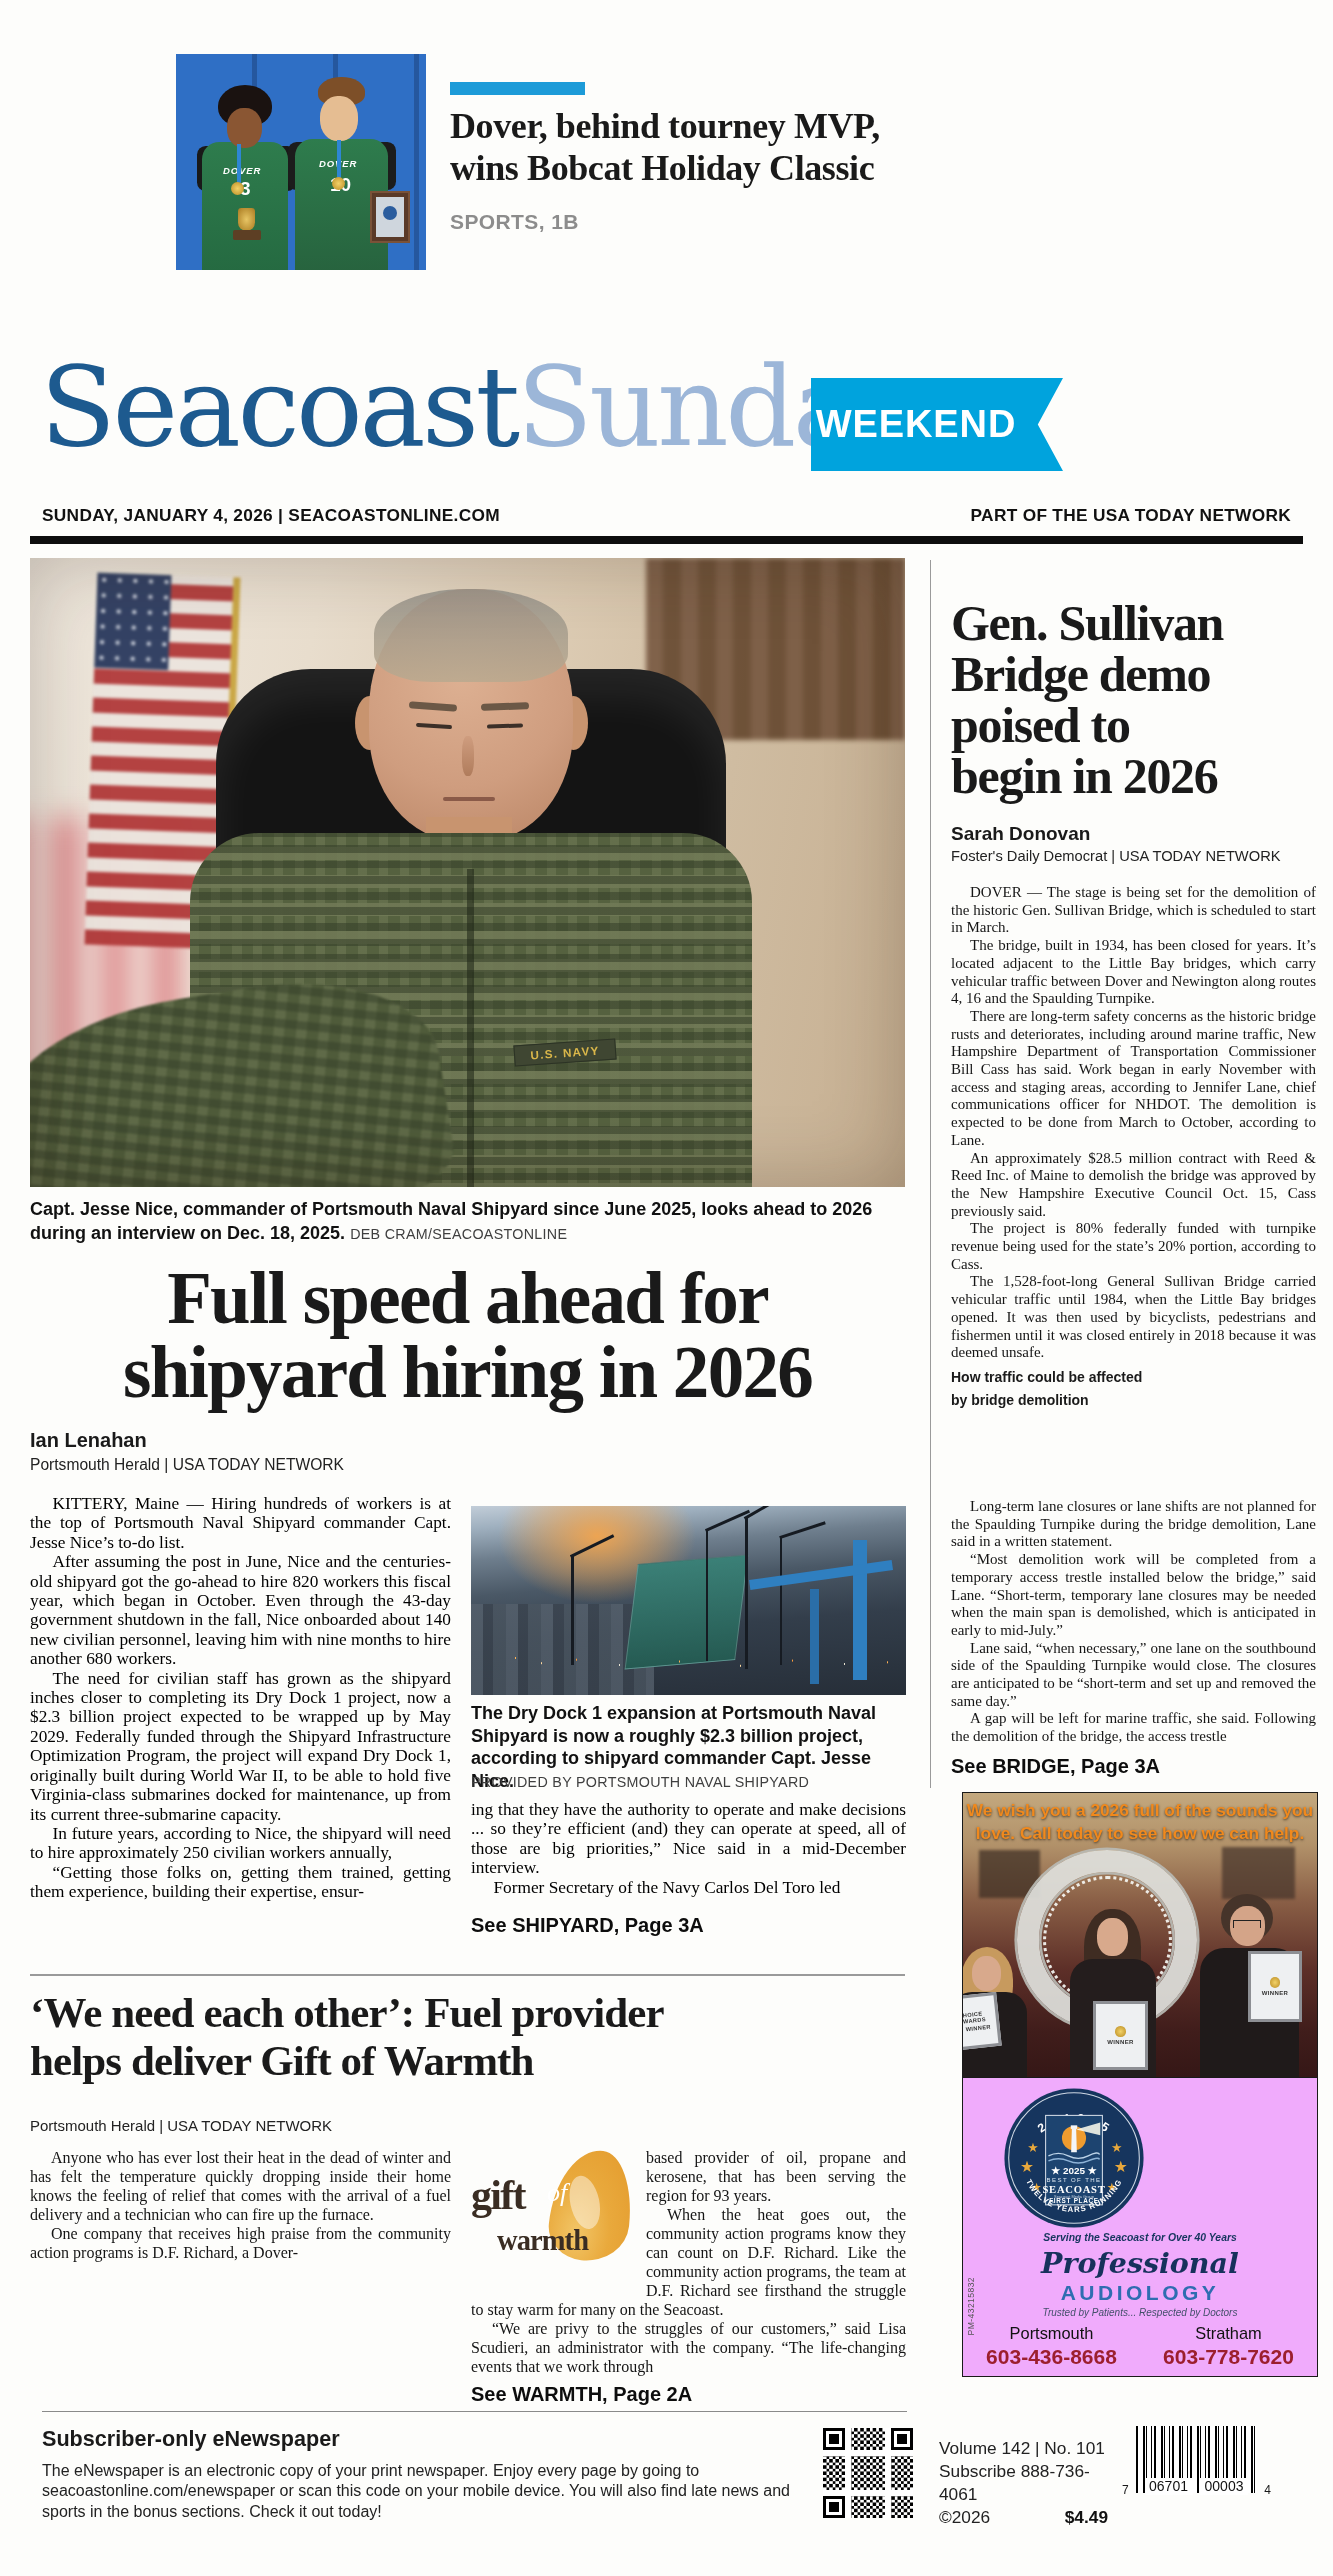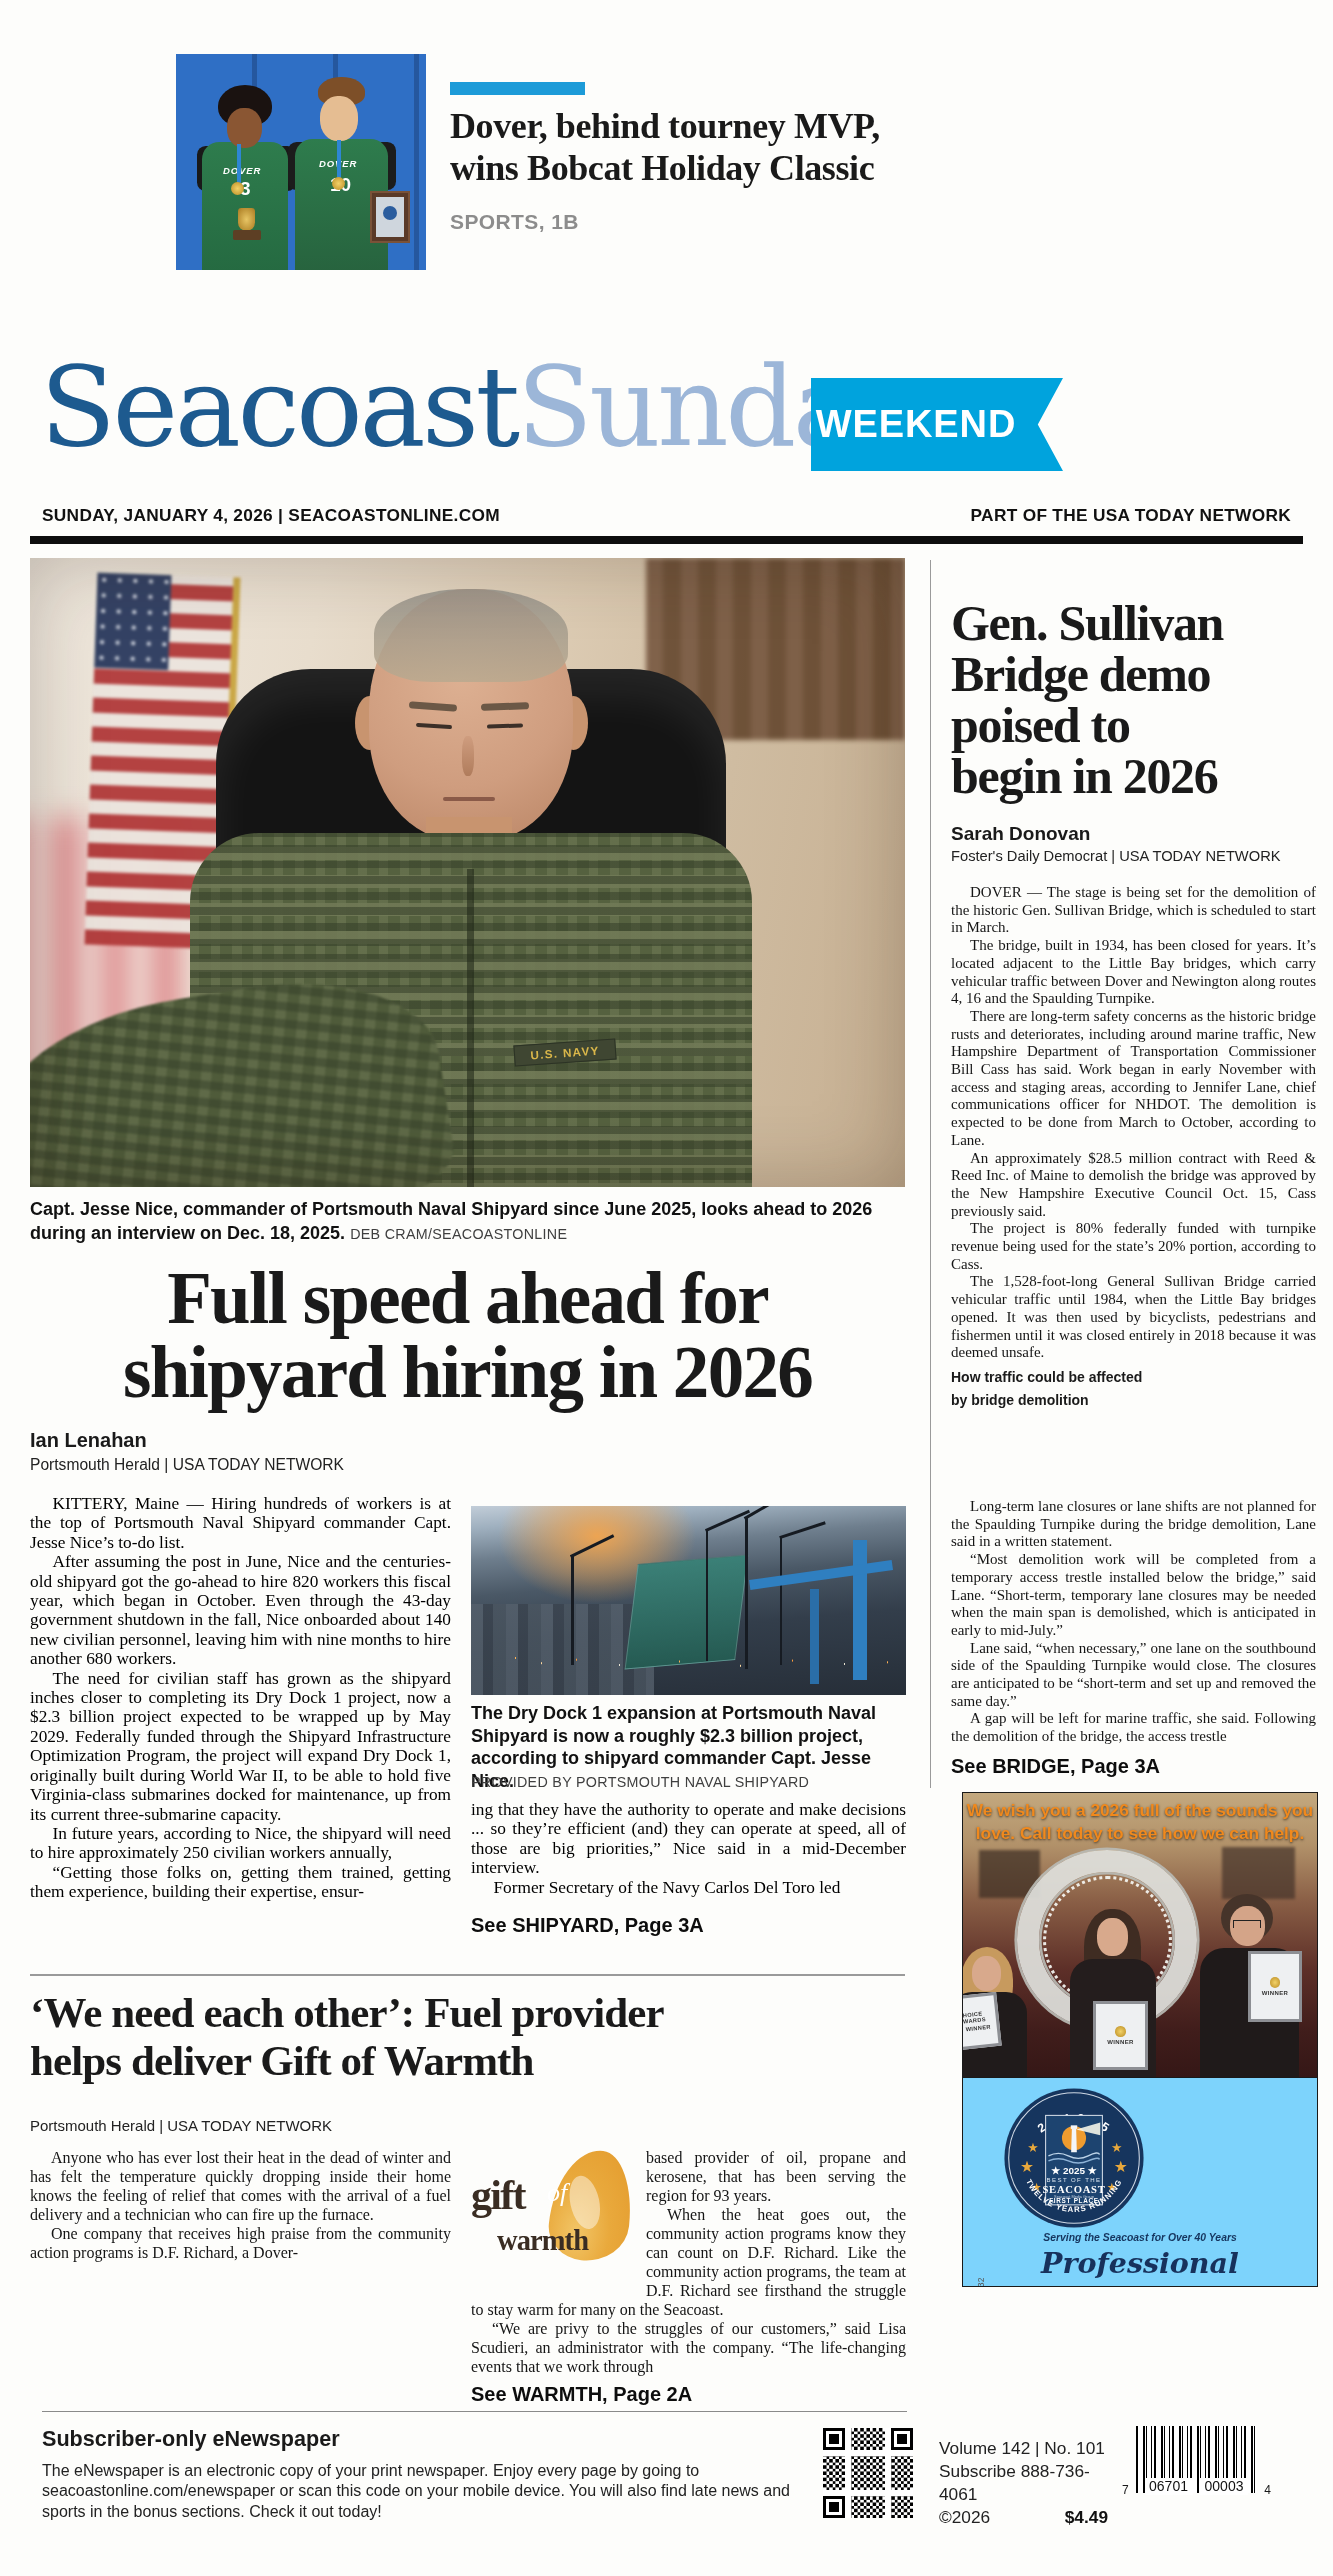--- a/index.html
+++ b/index.html
@@ -116,21 +116,21 @@
   .bridge-byline{left:951px;top:823px;font-weight:700;font-size:19px;}
   .bridge-affil{left:951px;top:848px;font-size:14.7px;color:#222;}
   .bridge-body{font-family:"Liberation Serif",serif;font-size:15px;line-height:17.7px;text-align:justify;color:#151515;}
   .bridge-body p{text-indent:19px;}
   .bb1{left:951px;top:884px;width:365px;height:502px;overflow:hidden;}
   .bridge-subhead{left:951px;top:1366px;width:365px;font-weight:700;font-size:14px;line-height:23px;}
   .bb2{left:951px;top:1498px;width:365px;height:285px;overflow:hidden;}
   .jump2{left:951px;top:1755px;}
 
   
-  .ad{left:962px;top:1792px;width:356px;height:495px;border:1.7px solid #1a1a1a;background:#7dd3fc;overflow:hidden;padding-left:10px;}
+  .ad{left:962px;top:1792px;width:356px;height:585px;border:1.7px solid #1a1a1a;background:#f0abfc;overflow:hidden;padding-left:10px;}
   .ad-photo{position:absolute;left:0;top:0;width:100%;height:285px;overflow:hidden;border-bottom:1.7px solid #1a1a1a;background:linear-gradient(180deg,#c3a87e 0%,#b2926a 18%,#8a5f46 38%,#5d2f28 62%,#401d1b 84%,#351716 100%);}
   .ad-win1{left:15.6px;top:57px;width:61px;height:48px;background:#3a2c22;filter:blur(1.7px);opacity:.7;}
   .ad-win2{right:22.5px;top:54px;width:73px;height:52px;background:#44332a;filter:blur(1.7px);opacity:.7;}
   .ad-arch{left:54px;top:57px;width:180px;height:180px;border-radius:50%;border:22.5px solid #dfe0dc;opacity:.93;box-shadow:inset 0 0 0 2.6px #b9bab4,0 0 0 2.6px #b9bab4;}
   .ad-arch::after{content:"";position:absolute;inset:3.5px;border-radius:50%;border:3.5px dotted #f5f6f2;}
   .ad-msg{position:absolute;left:0;top:6px;width:100%;text-align:center;color:var(--orange);font-weight:700;font-size:17.3px;line-height:22.5px;text-shadow:0 0.9px 2.6px rgba(0,0,0,.65);z-index:5;}
   .aw-fig{position:absolute;bottom:0;}
   .awf1{left:-14px;width:80px;height:130px;}
   .awf1 .hair{position:absolute;left:12px;top:0;width:52px;height:66px;background:#c79a5e;border-radius:50% 50% 40% 40%;}
   .awf1 .head{position:absolute;left:23px;top:8.6px;width:29px;height:35px;background:#d8a98c;border-radius:46%;}

